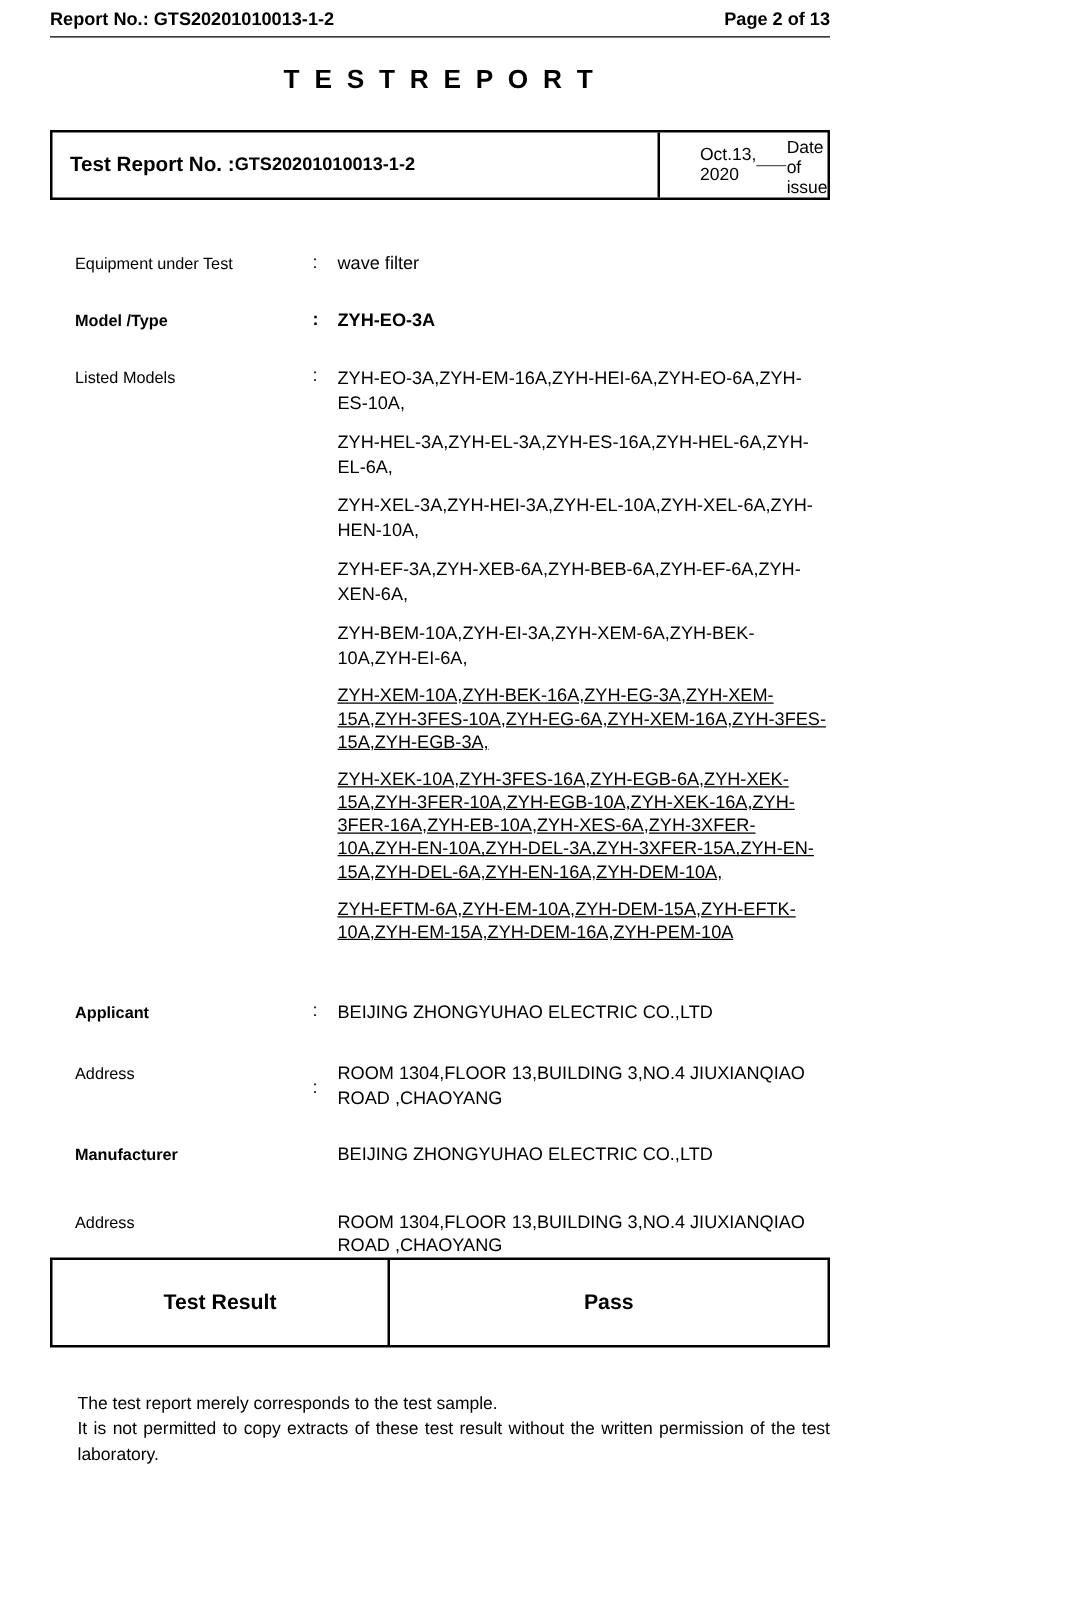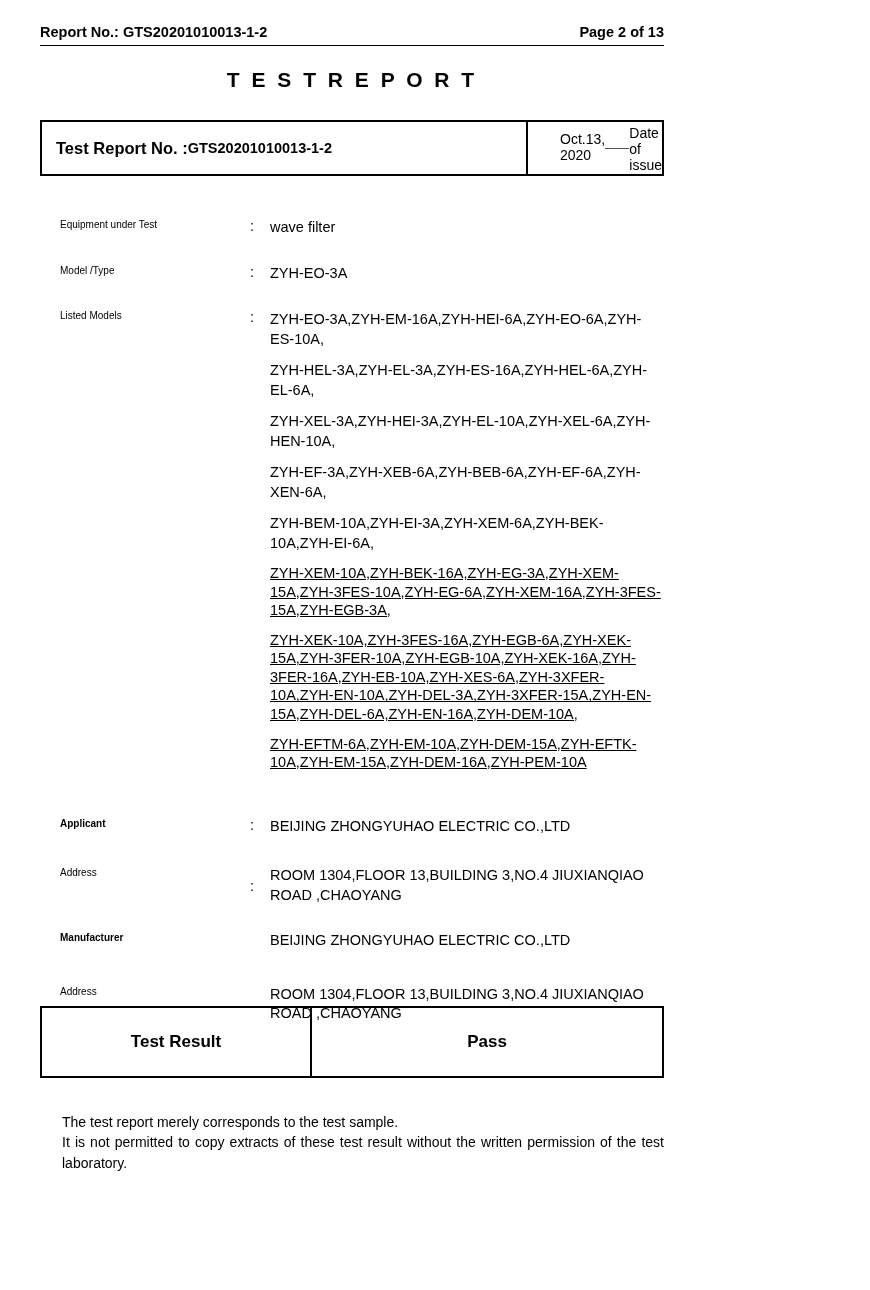--- a/index.html
+++ b/index.html
@@ -13,21 +13,21 @@
     font-family: "Liberation Sans", sans-serif;
     color: #000000;
     position: relative;
     overflow: hidden;
   }
   .page {
     position: relative;
     width: 704px;
     height: 1290px;
     box-sizing: border-box;
-    padding: 16px 40px;
+    padding: 0 40px;
   }
 
   
   .header {
     display: flex;
     justify-content: space-between;
     align-items: baseline;
     font-size: 14.5px;
     font-weight: bold;
     padding-top: 8px;
@@ -95,21 +95,21 @@
     margin-top: 42px;
     padding-left: 20px;
   }
   .field {
     display: flex;
     align-items: flex-start;
     margin-bottom: 26px;
   }
   .field .f-label {
     flex: 0 0 190px;
-    font-size: 10px;
+    font-size: 13px;
     line-height: 1.35;
   }
   .field .f-label.bold { font-weight: bold; }
   .field .f-colon {
     flex: 0 0 20px;
     font-size: 14.5px;
   }
   .field .f-value {
     flex: 1;
     font-size: 14.5px;
@@ -189,21 +189,21 @@
   </div>
 
   <div class="fields">
 
     <div class="field">
       <div class="f-label">Equipment under Test</div>
       <div class="f-colon">:</div>
       <div class="f-value">wave filter</div>
     </div>
 
-    <div class="field" style="margin-top:12px;">
+    <div class="field" style="margin-top:12px;font-weight:bold;">
       <div class="f-label">Model /Type</div>
       <div class="f-colon">:</div>
       <div class="f-value">ZYH-EO-3A</div>
     </div>
 
     <div class="field" style="margin-top:26px;">
       <div class="f-label">Listed Models</div>
       <div class="f-colon">:</div>
       <div class="f-value models-list">
         <p>ZYH-EO-3A,ZYH-EM-16A,ZYH-HEI-6A,ZYH-EO-6A,ZYH-ES-10A,</p>

